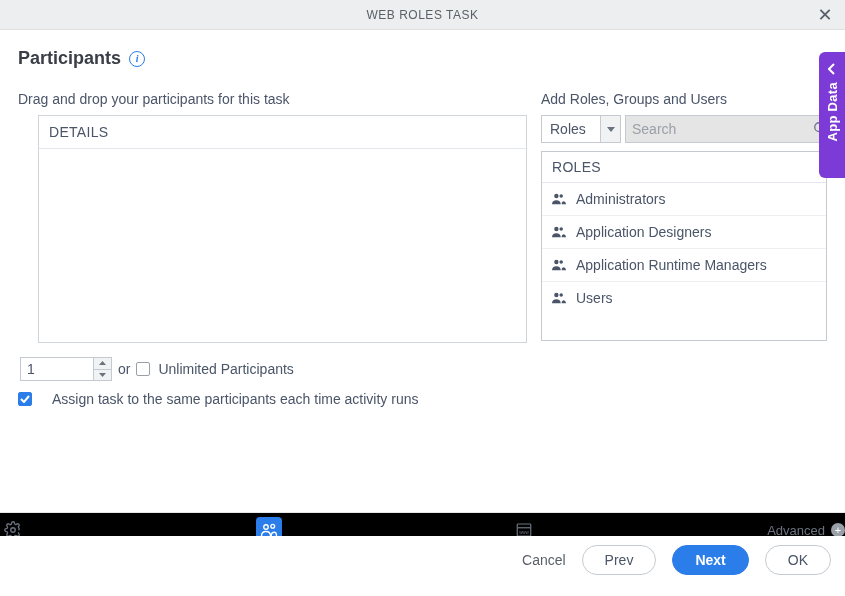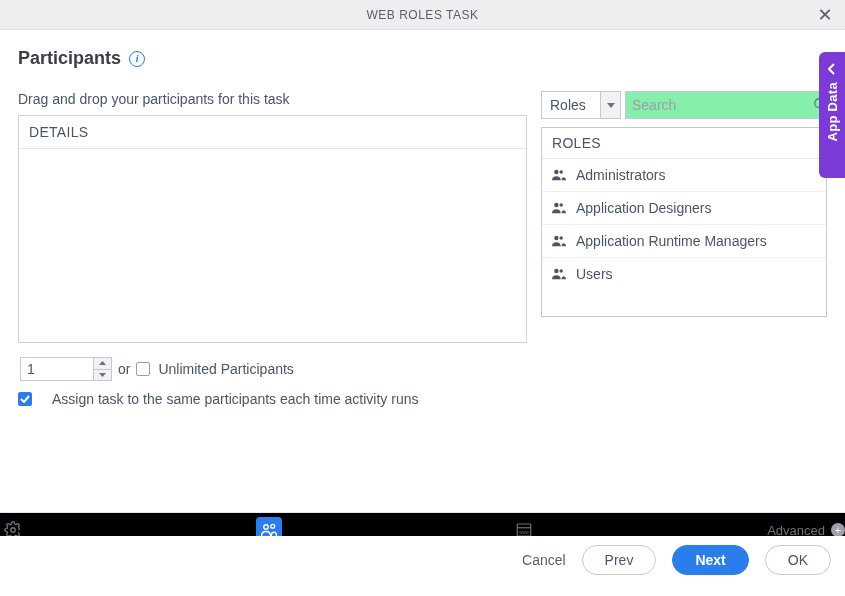--- a/index.html
+++ b/index.html
@@ -88,20 +88,21 @@
   }
   .section-label {
     font-size: 14px;
     color: #4a5568;
     margin-bottom: 8px;
   }
   .dropzone {
     border: 1px solid #d0d5da;
     height: 228px;
     background: #fff;
+    margin-left: 20px;
   }
   .dropzone-header {
     padding: 8px 10px;
     font-size: 14px;
     color: #4a5568;
     border-bottom: 1px solid #e4e8ec;
     letter-spacing: 0.3px;
   }
   .search-row {
     display: flex;
@@ -135,21 +136,21 @@
     height: 5px;
     fill: #6b7280;
   }
   .search-wrap {
     flex: 1;
     display: flex;
     align-items: center;
     border: 1px solid #c5cad0;
     height: 28px;
     padding: 0 6px;
-    background: #86efac;
+    background: #e5e5e5;
   }
   .search-input {
     flex: 1;
     border: none;
     outline: none;
     font-size: 14px;
     color: #4a5568;
     background: transparent;
   }
   .search-input::placeholder {
@@ -410,20 +411,21 @@
   <div class="columns">
 
     <div class="col-left">
       <div class="section-label">Drag and drop your participants for this task</div>
       <div class="dropzone">
         <div class="dropzone-header">DETAILS</div>
       </div>
     </div>
 
     <div class="col-right">
+      <div class="section-label">Add Roles, Groups and Users</div>
       <div class="search-row">
         <div class="select-wrap">
           <span class="select-value">Roles</span>
           <span class="select-caret">
             <svg viewBox="0 0 8 5">
                 <path d="M0 0 L4 5 L8 0 Z"></path>
               </svg>
           </span>
         </div>
         <div class="search-wrap">

